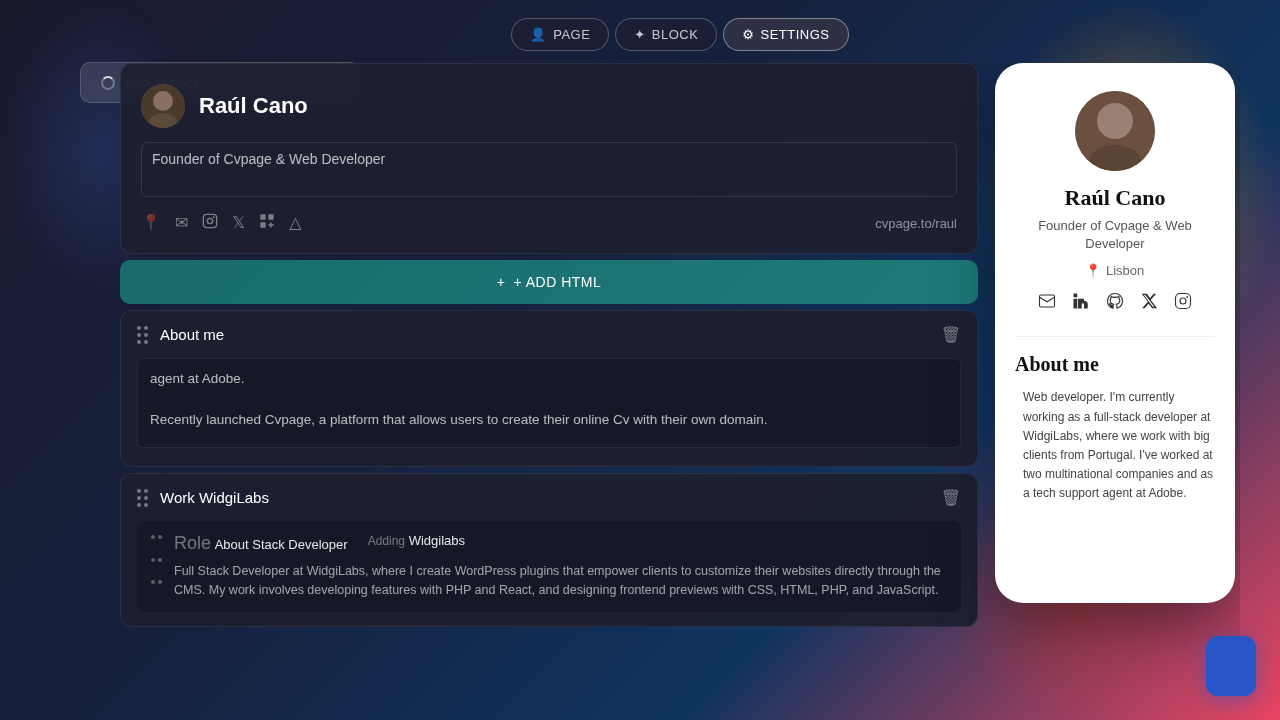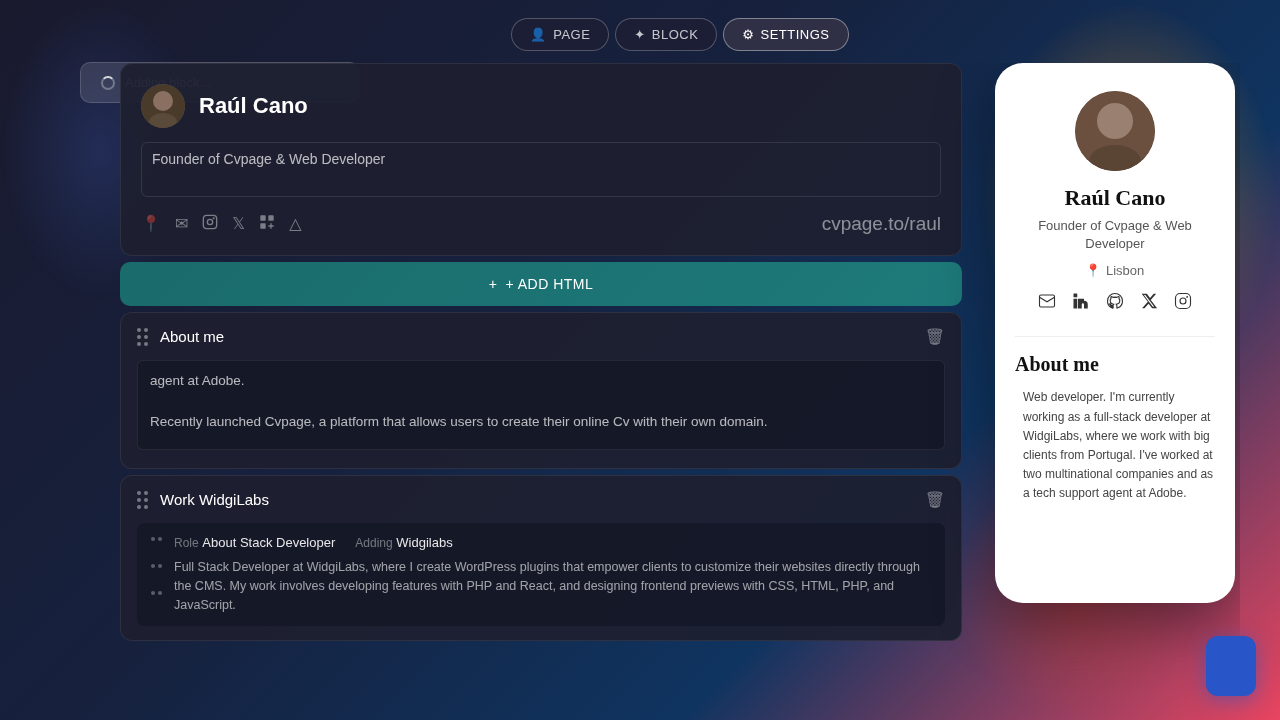--- a/index.html
+++ b/index.html
@@ -54,21 +54,21 @@
       color: #fff;
     }
 
     .nav-icon {
       font-size: 13px;
     }
 
     
     .content-area {
       display: flex;
-      gap: 28px;
+      gap: 12px;
       flex: 1;
       overflow: hidden;
     }
 
     
     .editor-panel {
       flex: 1;
       display: flex;
       flex-direction: column;
       gap: 0;
@@ -170,21 +170,21 @@
       font-size: 16px;
     }
 
     .social-icon {
       cursor: pointer;
       opacity: 0.7;
     }
 
     .profile-url {
       color: rgba(255,255,255,0.5);
-      font-size: 19px;
+      font-size: 13px;
     }
 
     
     .add-block-btn {
       background: linear-gradient(135deg, #1a6b6b 0%, #1e7a7a 100%);
       border: none;
       border-radius: 10px;
       color: #fff;
       font-size: 14px;
       font-weight: 500;
@@ -303,21 +303,21 @@
 
     .work-meta {
       display: flex;
       gap: 20px;
       margin-bottom: 8px;
       font-size: 13px;
     }
 
     .work-role-label {
       color: rgba(255,255,255,0.4);
-      font-size: 12px;
+      font-size: 18px;
     }
 
     .work-role-value {
       color: rgba(255,255,255,0.9);
       font-size: 13px;
       font-weight: 500;
     }
 
     .work-company-label {
       color: rgba(255,255,255,0.4);

